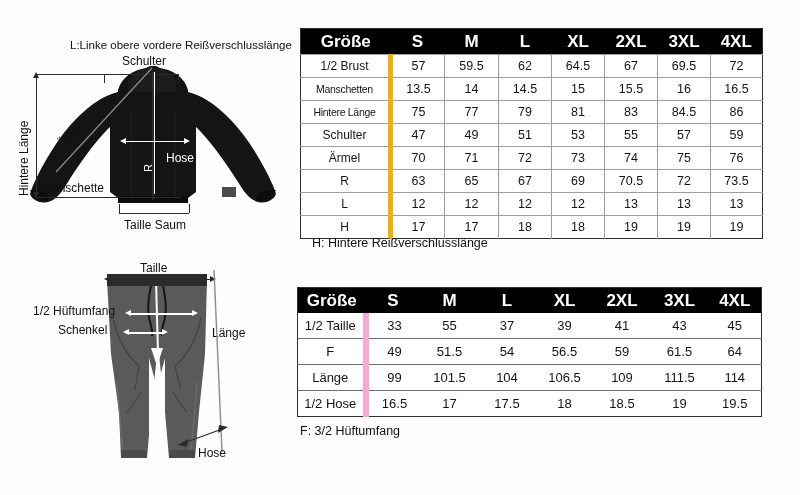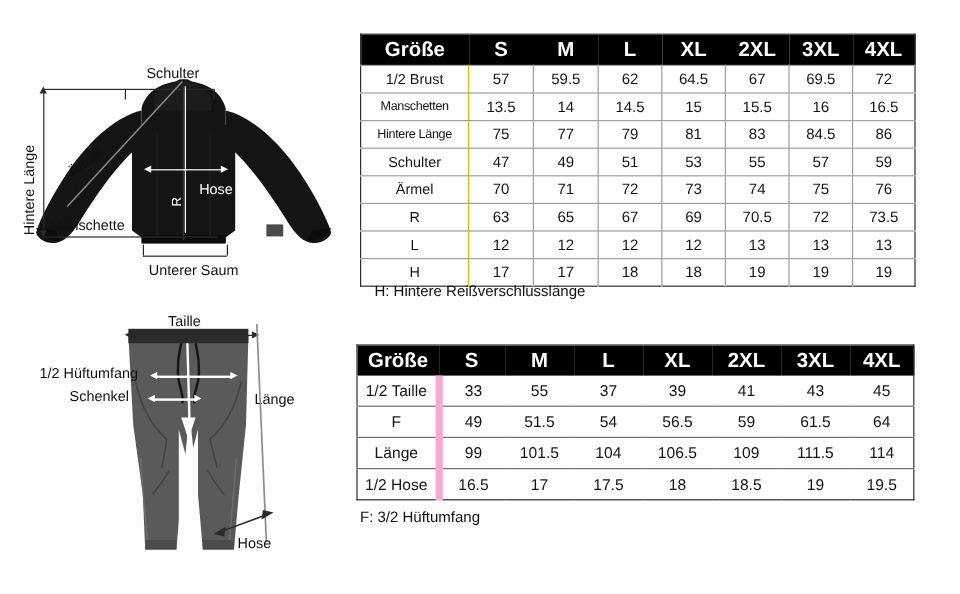--- a/index.html
+++ b/index.html
@@ -112,21 +112,21 @@
     border-left: none;
   }
   .size-table tbody tr td:last-child {
     border-right: none;
   }
   .size-table tbody tr:last-child td {
     border-bottom: none;
   }
   .size-table tbody td.rowhead {
     font-size: 12px;
-    border-right: 1px solid #eab308;
+    border-right: 5px solid #eab308;
   }
   .size-table tbody td.rowhead.tight {
     font-size: 10.5px;
     letter-spacing: -0.3px;
     margin-left: 12px;
   }
 
   
   .table2 tbody td {
     border-top: 1px solid #6f6f6f;
@@ -152,20 +152,21 @@
   }
 
   
   .art { position: absolute; }
 </style>
 </head>
 <body>
 
 <div id="page">
 
+  <div class="legend-line" style="left:70px; top:39px;">L:Linke obere vordere Reißverschlusslänge</div>
 
   <div class="art" style="left:0px; top:52px; width:300px; height:190px;">
     <svg width="300" height="190" viewBox="0 0 300 190">
 
       <path d="M118 38 C122 24 134 18 146 16 L150 14 L156 14 L160 16
                C172 18 184 24 188 38
                L188 52 L196 56 L196 140 L188 146
                L188 150 L118 150 L118 146 L110 140 L110 56 L118 52 Z" fill="#141414"></path>
 
       <path d="M128 30 C134 20 142 16 152 15 C162 16 170 20 176 30
@@ -211,21 +212,21 @@
   <div class="dlabel white" style="left:166px; top:152px;">Hose</div>
   <div class="rule-h white-rule" style="left:124px; top:141px; width:62px;"></div>
   <div class="arr left wleft" style="left:120px; top:137.5px;"></div>
   <div class="arr right wright" style="left:184px; top:137.5px;"></div>
   <div class="rule-v white-rule" style="left:154px; top:72px; height:122px;"></div>
 
   <div class="dlabel white vert" style="left:142px; top:172px; font-size:11px;">R</div>
 
   <div class="dlabel" style="left:42px; top:182px;">Manschette</div>
 
-  <div class="dlabel" style="left:124px; top:219px;">Unterer Saum</div>
+  <div class="dlabel" style="left:124px; top:219px;">Taille Saum</div>
   <div class="rule-h" style="left:119px; top:213px; width:70px;"></div>
   <div class="rule-v" style="left:119px; top:204px; height:9px;"></div>
   <div class="rule-v" style="left:189px; top:204px; height:9px;"></div>
 
   <div class="swatch" style="left:222px; top:187px; width:14px; height:10px;"></div>
 
   <div class="art" style="left:95px; top:262px; width:130px; height:210px;">
     <svg width="130" height="210" viewBox="0 0 130 210">
 
       <path d="M12 18 L60 18 L62 92 L56 150 L52 196 L26 196 L24 150 L16 92 Z" fill="#5a5a5a"></path>

